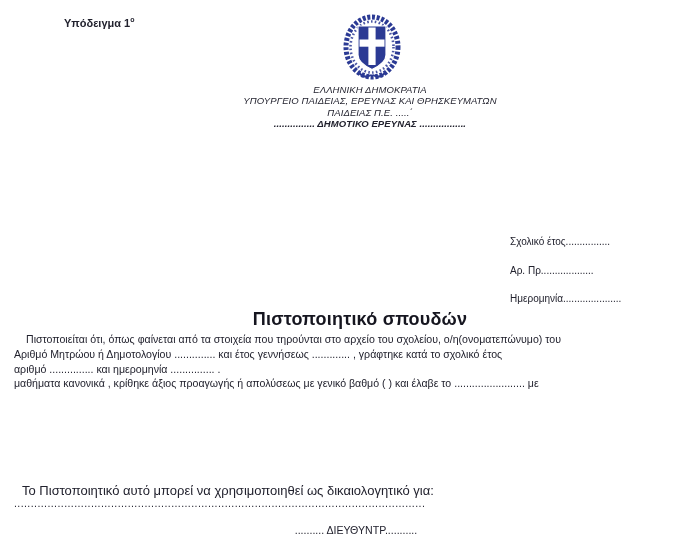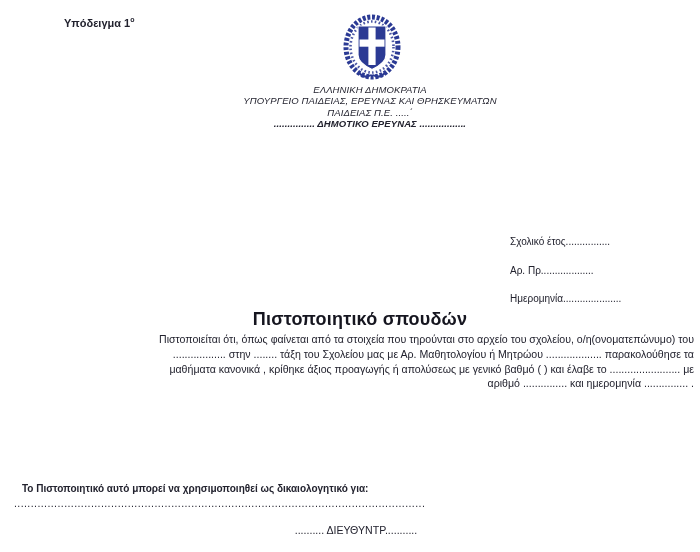--- a/index.html
+++ b/index.html
@@ -33,28 +33,27 @@
   .title-wrap {
     position:absolute; left:20px; top:309px; width:680px;
     text-align:center;
   }
   .title-wrap h1 {
     margin:0; font-size:18px; font-weight:bold; color:#15151f;
     letter-spacing:0.2px;
   }
   .body-par {
     position:absolute; left:14px; top:332px; width:680px;
-    font-size:10.6px; line-height:14.8px;text-align:right;
+    font-size:10.6px; line-height:14.8px;
   }
   .body-par div { white-space:nowrap; }
   .body-par .first { padding-left:12px; }
   .usage-text {
     position:absolute; left:22px; top:483px;
-    font-size:10px;
-    font-weight:bold;
+    font-size:13px;
   }
   .usage-dots {
     position:absolute; left:14px; top:497px;
     font-size:10.6px; letter-spacing:0.4px;
   }
   .signature {
     position:absolute; left:6px; top:524px; width:700px;
     text-align:center; font-size:10.6px;
   }
 </style>
@@ -91,23 +90,23 @@
     <div>Αρ. Πρ...................</div>
     <div>Ημερομηνία.....................</div>
   </div>
 
   <div class="title-wrap">
     <h1>Πιστοποιητικό σπουδών</h1>
   </div>
 
   <div class="body-par">
     <div class="first">Πιστοποιείται ότι, όπως φαίνεται από τα στοιχεία που τηρούνται στο αρχείο του σχολείου, ο/η(ονοματεπώνυμο) του</div>
-    <div>.................. στην ........ τάξη του Σχολείου μας με Αρ. Μαθητολογίου ή Μητρώου ................... παρακολούθησε τα</div>
+    <div>Αριθμό Μητρώου ή Δημοτολογίου .............. και έτος γεννήσεως ............. , γράφτηκε κατά το σχολικό έτος</div>
+    <div>αριθμό ............... και ημερομηνία ............... .</div>
     <div>μαθήματα κανονικά , κρίθηκε άξιος προαγωγής ή απολύσεως με γενικό βαθμό (  ) και έλαβε το ........................ με</div>
-    <div>αριθμό ............... και ημερομηνία ............... .</div>
   </div>
 
   <div class="usage-text">Το Πιστοποιητικό αυτό μπορεί να χρησιμοποιηθεί ως δικαιολογητικό για:</div>
   <div class="usage-dots">...........................................................................................................................</div>
 
   <div class="signature">.......... ΔΙΕΥΘΥΝΤΡ...........</div>
 
 </div>
 
 </body></html>

